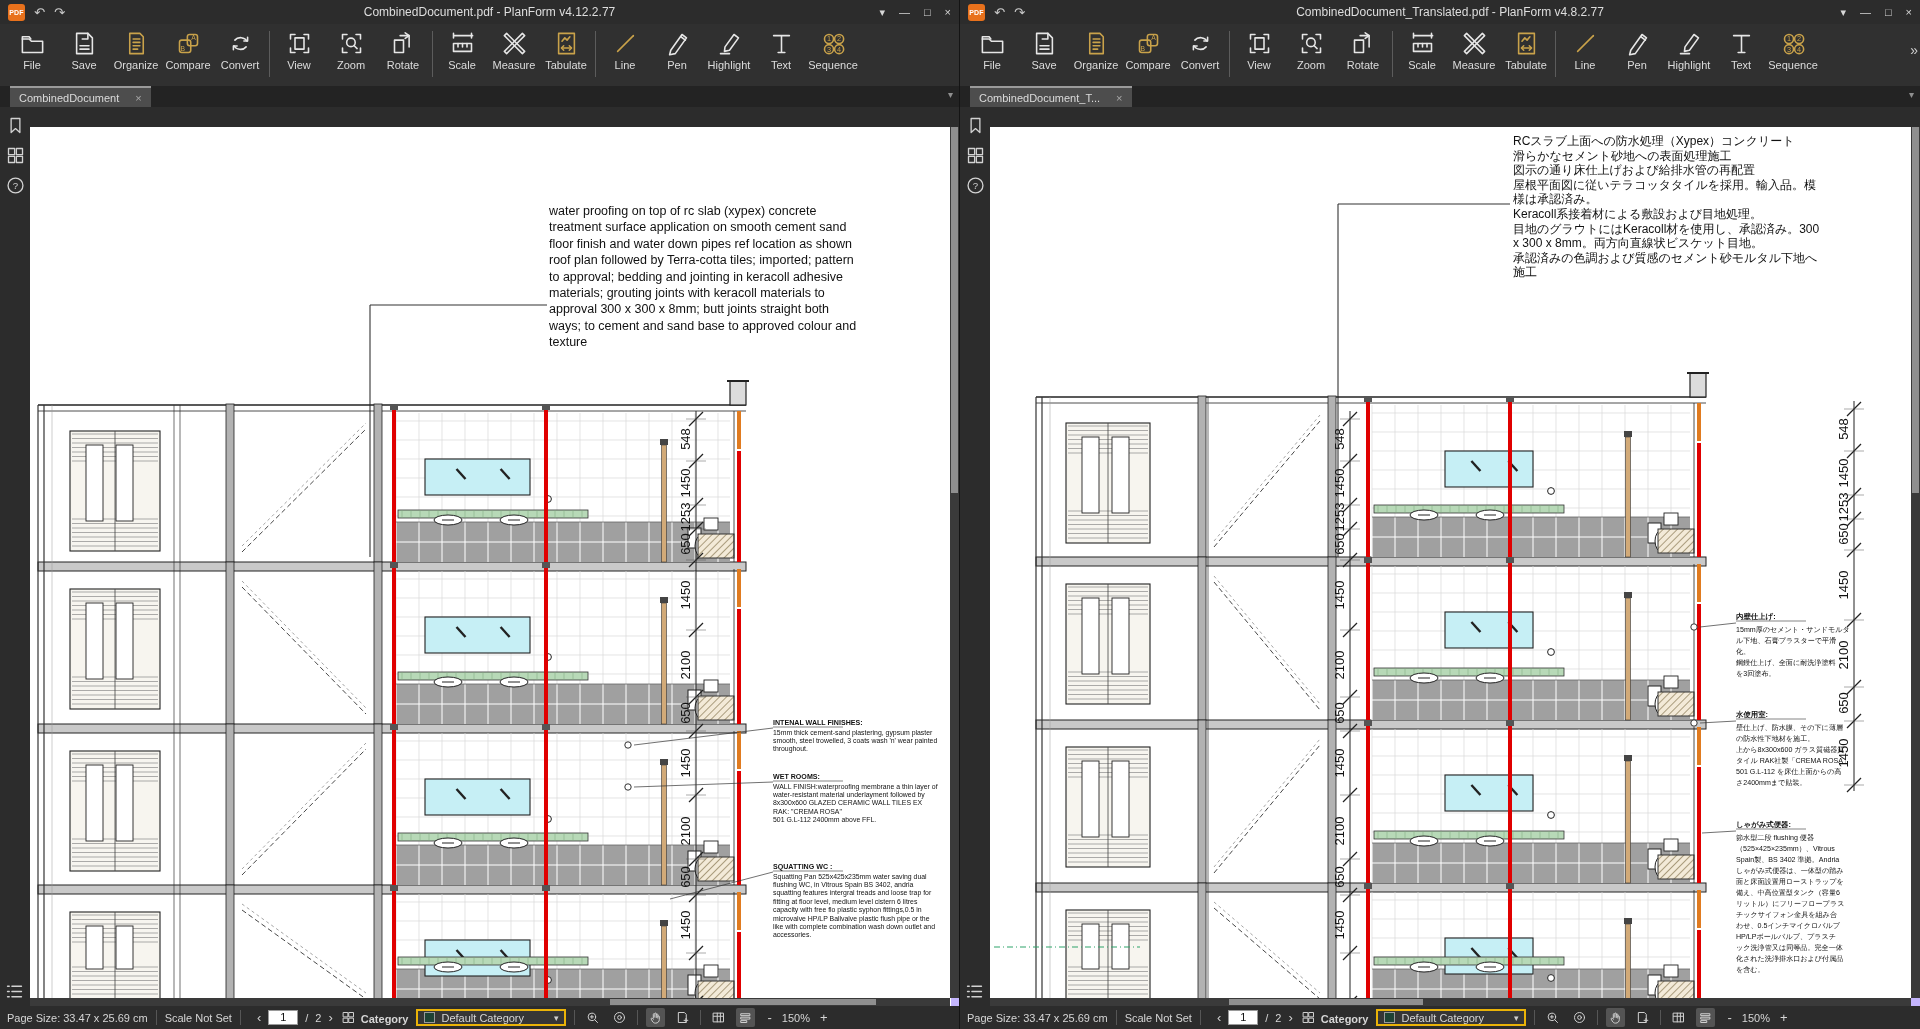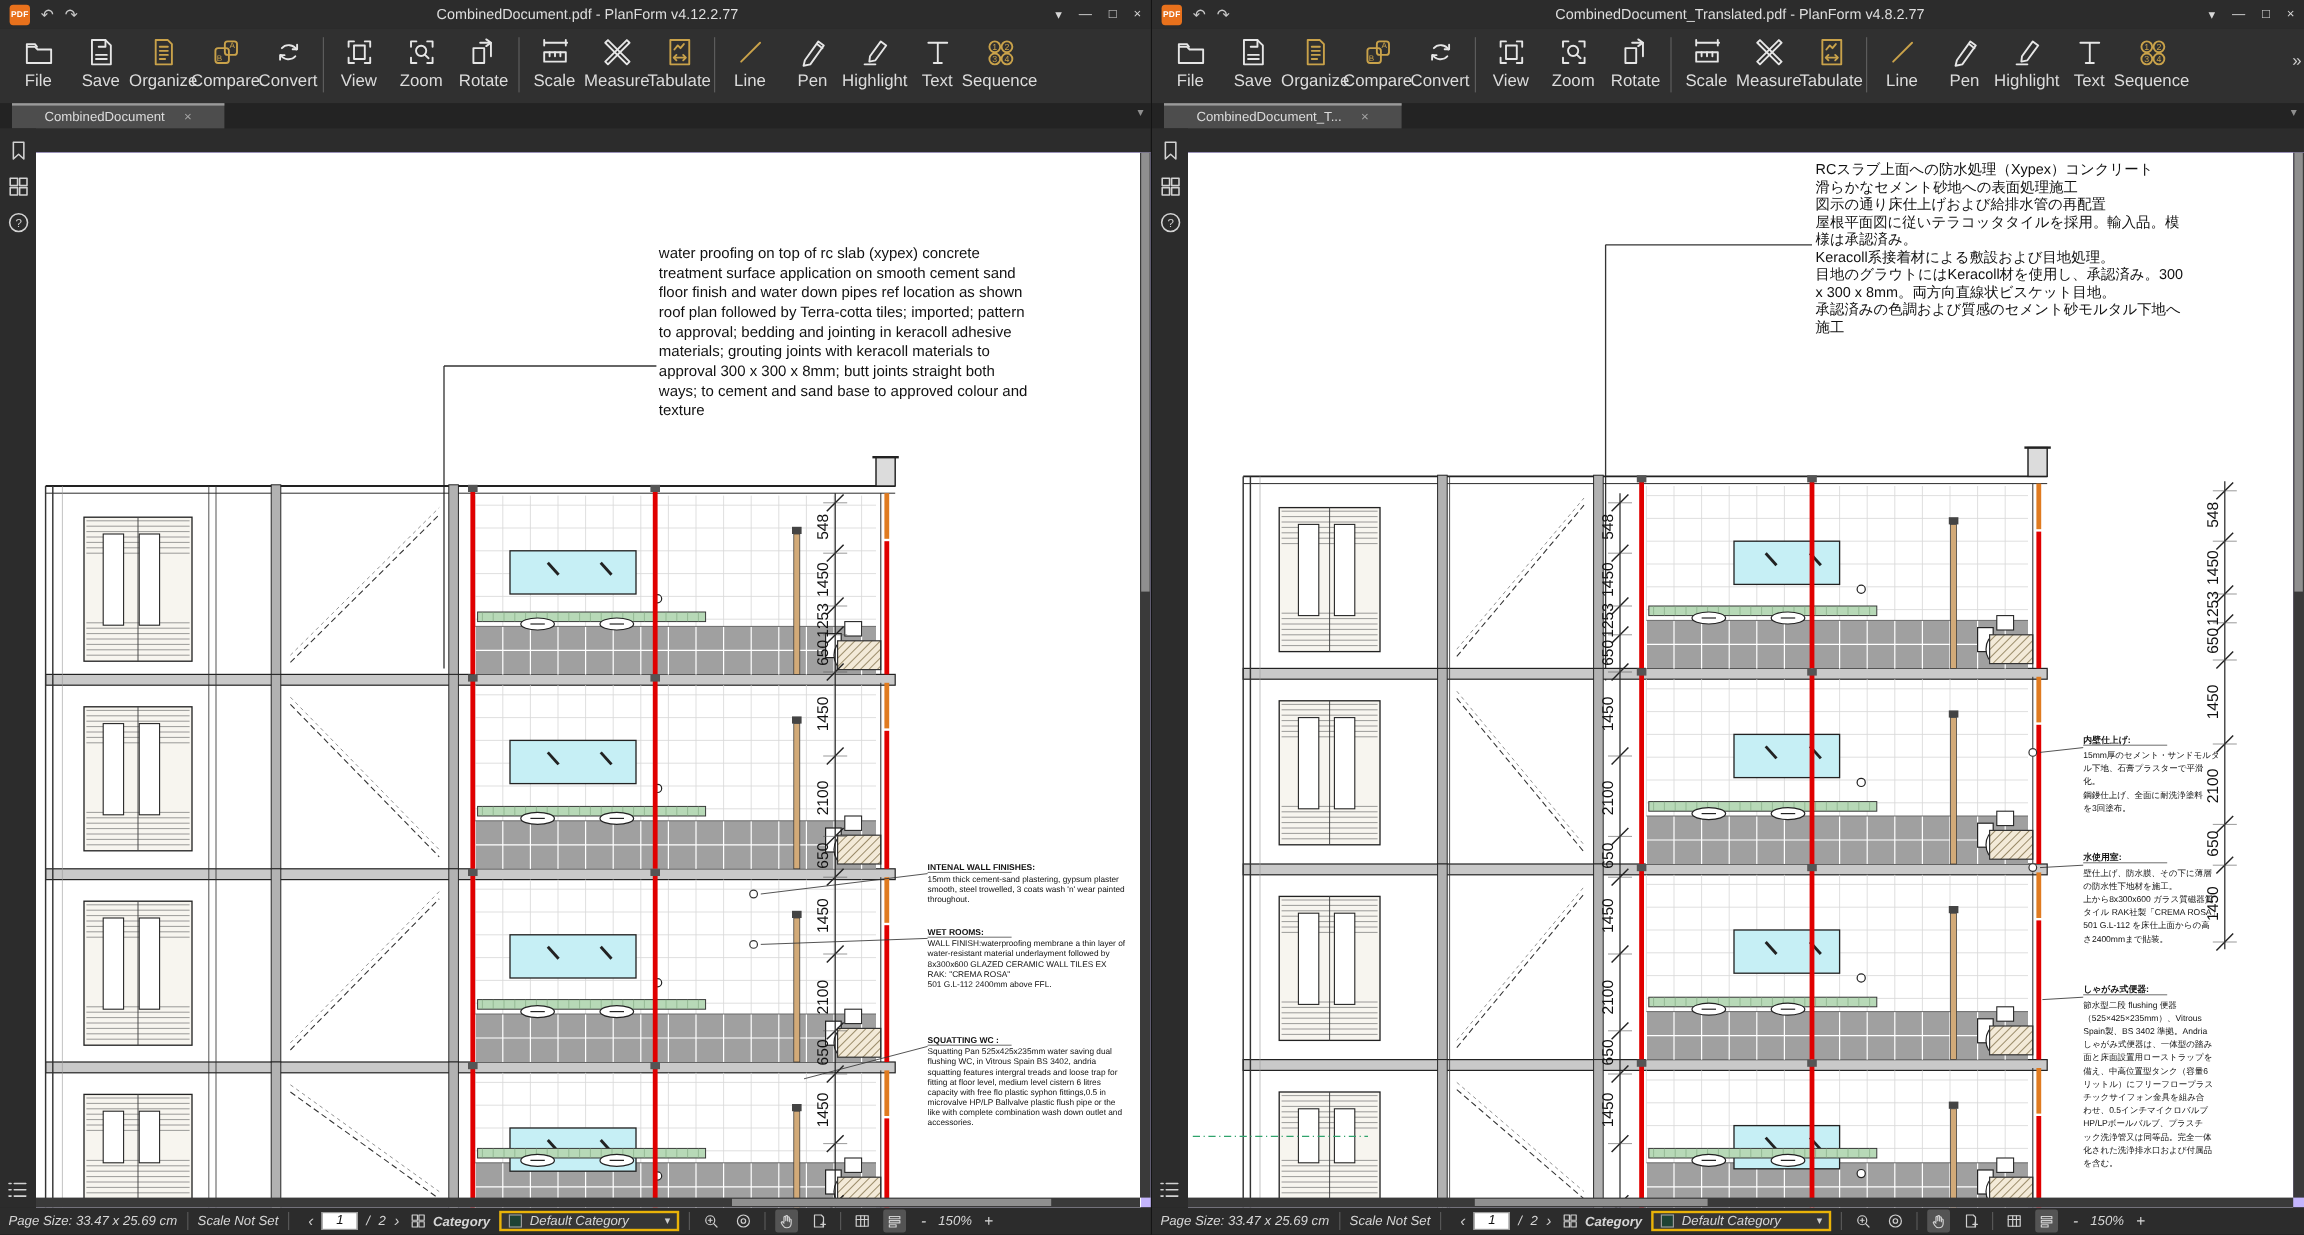--- a/index.html
+++ b/index.html
@@ -14,44 +14,44 @@
   .pdf-logo{width:17px;height:17px;background:#e8711c;border-radius:3px;color:#fff;font-size:7px;font-weight:bold;display:flex;align-items:center;justify-content:center;letter-spacing:.2px;}
   .tb-ico{color:#c9c9c9;font-size:13px;line-height:1;cursor:default;}
   .tb-title{flex:1;text-align:center;color:#dedede;font-size:12px;white-space:nowrap;overflow:hidden;}
   .tb-ctrls{display:flex;align-items:center;gap:14px;width:150px;justify-content:flex-end;color:#d8d8d8;font-size:11px;}
   .tb-ctrls span{cursor:default;}
   
   .toolbar{height:62px;background:#303030;display:flex;align-items:flex-start;padding:4px 4px 0 6px;flex:0 0 auto;position:relative;}
   .tbtn{width:52px;display:flex;flex-direction:column;align-items:center;gap:2px;padding-top:2px;color:#e6e6e6;}
   .tbtn .ic{width:27px;height:27px;color:#e6e6e6;}
   .tbtn.gold .ic{color:#c9a24a;}
-  .tbtn .lbl{font-size:14px;color:#dcdcdc;white-space:nowrap;}
+  .tbtn .lbl{font-size:11px;color:#dcdcdc;white-space:nowrap;}
   .tbtn .ic svg{width:27px;height:27px;stroke:currentColor;fill:none;stroke-width:1.4;stroke-linecap:round;stroke-linejoin:round;}
   .tfill{fill:currentColor;stroke:none;font-family:"Liberation Sans",sans-serif;}
   .tsep{width:1px;background:#5c5c5c;height:46px;margin:3px 3px 0 3px;flex:0 0 auto;}
   .toverflow{position:absolute;right:2px;top:18px;color:#cfcfcf;font-size:14px;}
   
   .tabbar{height:21px;background:#232323;display:flex;align-items:stretch;flex:0 0 auto;position:relative;}
-  .tab{margin-left:10px;background:#4d4d4d;border-top:2px solid #9a9a9a;color:#dcdcdc;font-size:11px;display:flex;align-items:center;padding:0 27px;gap:16px;max-width:200px;}
+  .tab{margin-left:10px;background:#4d4d4d;border-top:2px solid #9a9a9a;color:#dcdcdc;font-size:11px;display:flex;align-items:center;padding:0 9px;gap:16px;max-width:200px;}
   .tab .tabx{color:#a8a8a8;font-size:11px;}
   .tab-caret{position:absolute;right:6px;top:3px;color:#8f8f8f;font-size:10px;}
   
   .main{flex:1;display:flex;min-height:0;}
   .sidebar{width:30px;background:#2c2c2c;display:flex;flex-direction:column;align-items:center;padding-top:8px;gap:9px;flex:0 0 auto;position:relative;}
   .sbicon{width:21px;height:21px;color:#d2d2d2;}
   .sbicon svg{width:21px;height:21px;stroke:currentColor;fill:none;stroke-width:1.5;stroke-linecap:round;stroke-linejoin:round;}
   .sb-bottom{position:absolute;bottom:4px;left:4px;}
   .canvas{flex:1;position:relative;background:#c4b5fd;overflow:hidden;margin-top:20px;}
   .canvas svg.draw{position:absolute;left:0;top:0;}
   .vscroll{position:absolute;right:0;top:0;bottom:8px;width:9px;background:#3a3a3a;}
   .vscroll .thumb{position:absolute;left:1px;right:1px;top:0;height:42%;background:#8f8f8f;}
   .hscroll{position:absolute;left:0;right:9px;bottom:0;height:8px;background:#3a3a3a;}
   .hscroll .thumb{position:absolute;top:1px;bottom:1px;background:#8f8f8f;}
   
-  .statusbar{height:23px;background:#2c2c2c;display:flex;align-items:center;font-size:11px;color:#d6d6d6;padding:10px 7px;gap:8px;flex:0 0 auto;white-space:nowrap;font-style:italic;}
+  .statusbar{height:23px;background:#2c2c2c;display:flex;align-items:center;font-size:11px;color:#d6d6d6;padding:10px 7px;gap:8px;flex:0 0 auto;white-space:nowrap;}
   .ssep{width:1px;height:15px;background:#565656;flex:0 0 auto;}
   .snav{display:flex;align-items:center;gap:7px;margin-left:8px;}
   .snav .arr{font-size:13px;color:#cfcfcf;}
   .pagebox{width:30px;height:15px;background:#fff;color:#111;text-align:center;font-size:11px;border:1px solid #9a9a9a;line-height:13px;}
   .scat{display:flex;align-items:flex-end;gap:5px;font-weight:bold;}
   .scat .ic, .sicon{width:15px;height:15px;color:#d0d0d0;}
   .scat .ic svg,.sicon svg{width:15px;height:15px;stroke:currentColor;fill:none;stroke-width:1.6;stroke-linecap:round;stroke-linejoin:round;}
   .dd{display:flex;align-items:center;gap:6px;border:2px solid #eab308;background:#363636;height:17px;padding:0 6px;min-width:150px;}
   .dd .swatch{width:11px;height:11px;background:#1e4234;border:1px solid #9a9a9a;}
   .dd .ddcaret{margin-left:auto;font-size:9px;color:#cfcfcf;}

